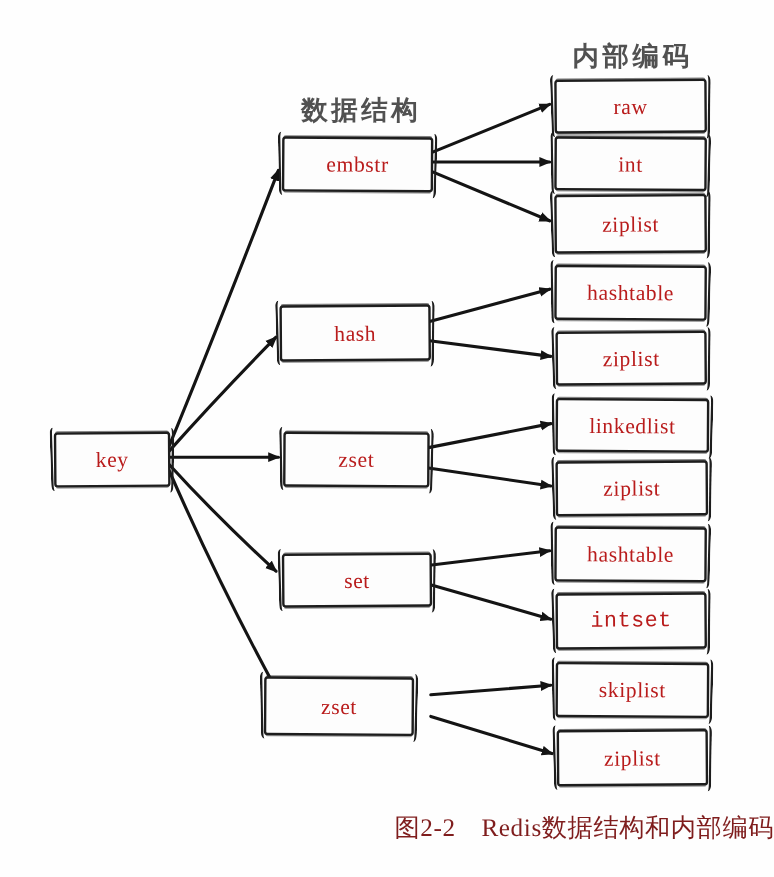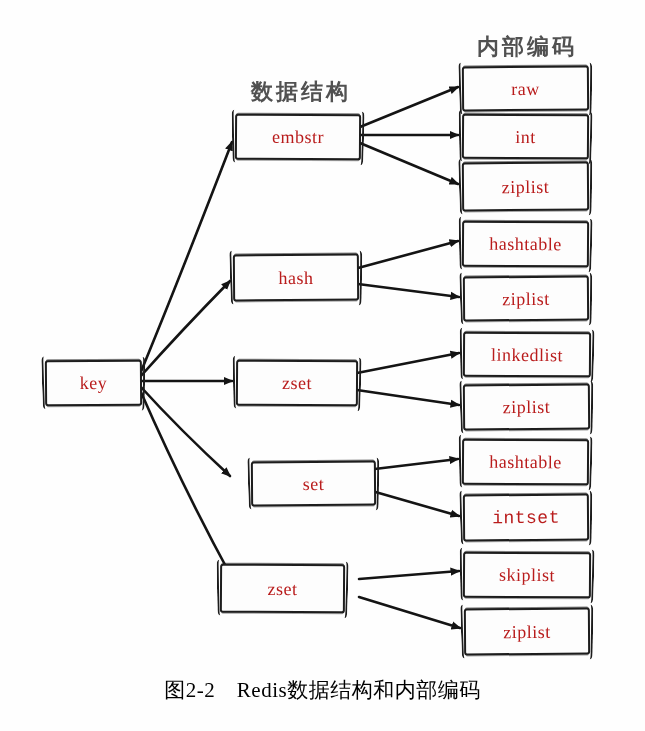--- a/index.html
+++ b/index.html
@@ -25,22 +25,22 @@
     border-right:2.7px solid #1d1d1d;border-radius:0 50% 50% 0 / 0 12% 12% 0;
     transform:rotate(1.2deg);
   }
   .tilt-a{transform:rotate(-0.4deg);}
   .tilt-b{transform:rotate(0.35deg);}
   .hdr{
     position:absolute;color:#515151;font-size:22px;letter-spacing:3px;
     text-align:center;font-weight:bold;
   }
   .caption{
-    position:absolute;left:0;top:676px;width:100%;text-align:center;
-    font-size:21px;color:#000000;letter-spacing:.5px;
+    position:absolute;left:0;top:676px;width:100%;text-align:right;
+    font-size:21px;color:#7f1d1d;letter-spacing:.5px;
   }
 </style>
 </head>
 <body>
 
 <div class="canvas">
 
   <svg class="arrow-layer" viewBox="0 0 645 731" xmlns="http://www.w3.org/2000/svg">
     <defs>
       <marker id="ah" markerWidth="11" markerHeight="9" refX="8.5" refY="4.5" orient="auto" markerUnits="userSpaceOnUse">
@@ -74,21 +74,21 @@
   </svg>
 
   <div class="hdr" style="left:238px;top:77px;width:126px;">数据结构</div>
   <div class="hdr" style="left:464px;top:32px;width:126px;">内部编码</div>
 
   <div class="box tilt-a" style="left:45px;top:360px;width:93px;height:42px;">key</div>
 
   <div class="box tilt-b" style="left:235px;top:114px;width:122px;height:42px;">embstr</div>
   <div class="box tilt-a" style="left:233px;top:254px;width:122px;height:43px;">hash</div>
   <div class="box tilt-b" style="left:236px;top:360px;width:118px;height:42px;">zset</div>
-  <div class="box tilt-a" style="left:251px;top:461px;width:121px;height:41px;">set</div>
+  <div class="box tilt-a" style="left:235px;top:461px;width:121px;height:41px;">set</div>
   <div class="box tilt-b" style="left:220px;top:564px;width:121px;height:45px;">zset</div>
 
   <div class="box tilt-a" style="left:462px;top:66px;width:123px;height:41px;">raw</div>
   <div class="box tilt-b" style="left:462px;top:114px;width:123px;height:41px;">int</div>
   <div class="box tilt-a" style="left:462px;top:162px;width:123px;height:45px;">ziplist</div>
 
   <div class="box tilt-b" style="left:462px;top:221px;width:123px;height:42px;">hashtable</div>
   <div class="box tilt-a" style="left:463px;top:276px;width:122px;height:41px;">ziplist</div>
 
   <div class="box tilt-b" style="left:463px;top:332px;width:124px;height:41px;">linkedlist</div>

